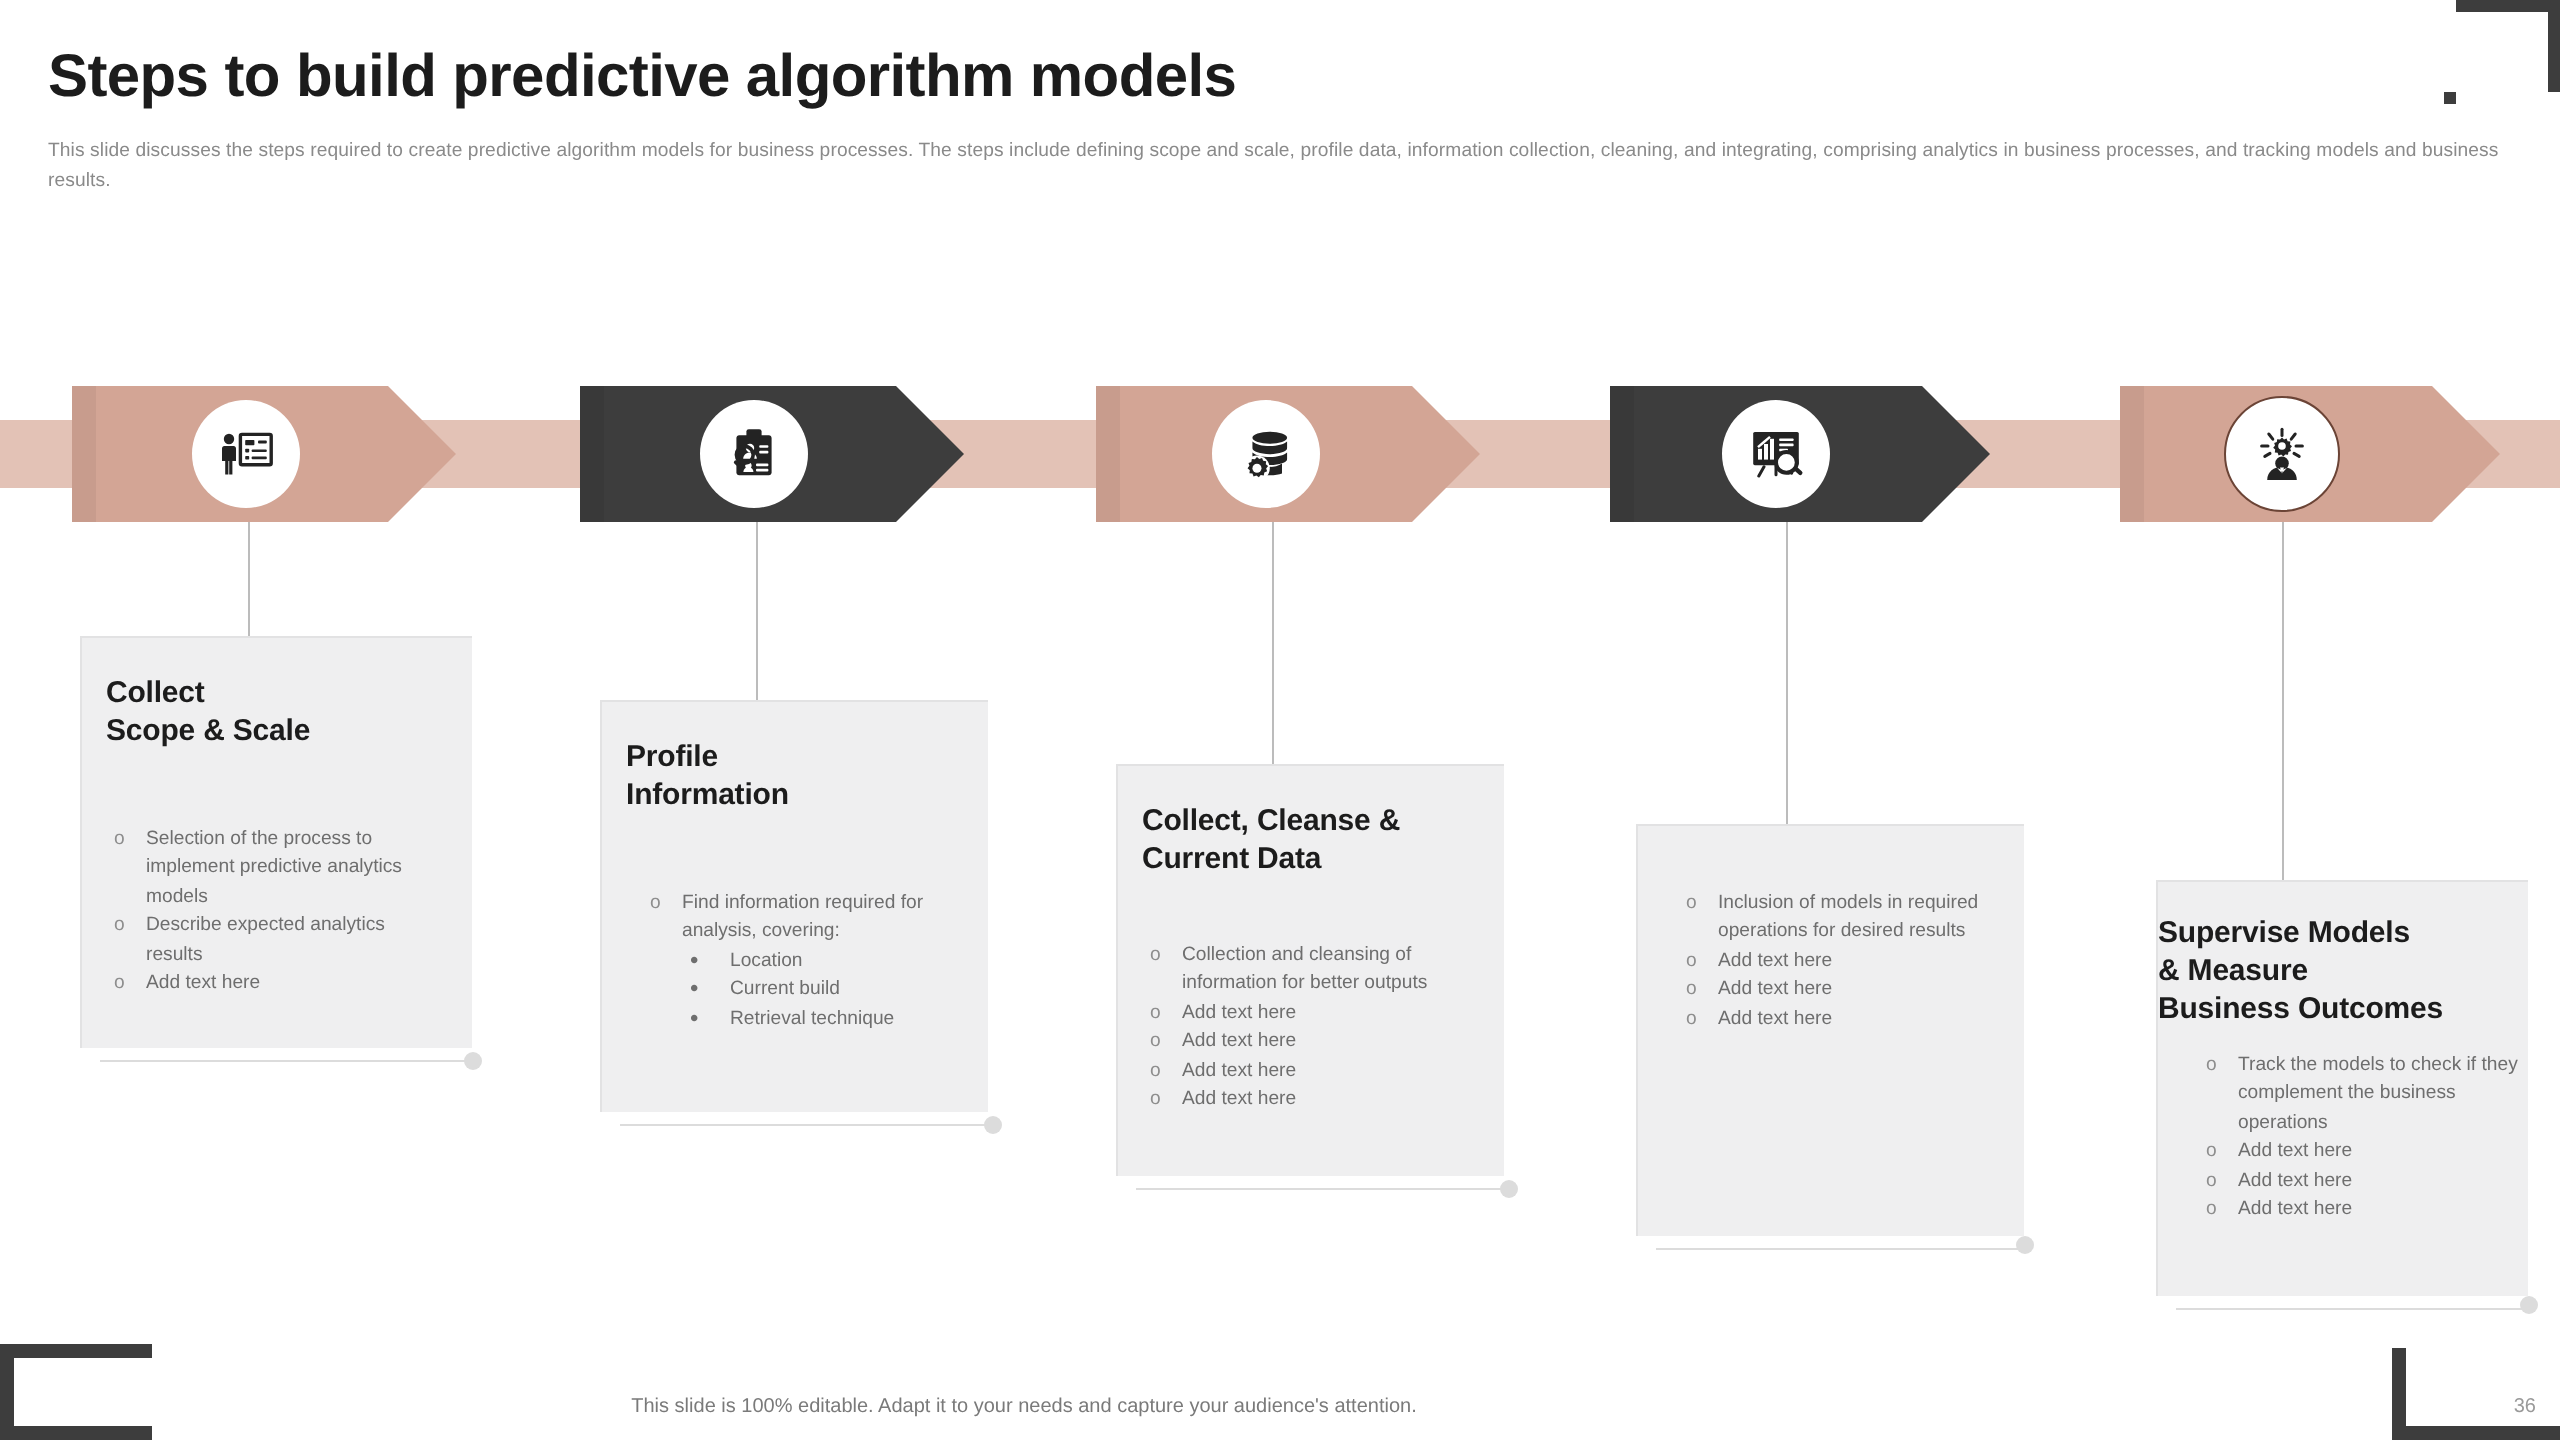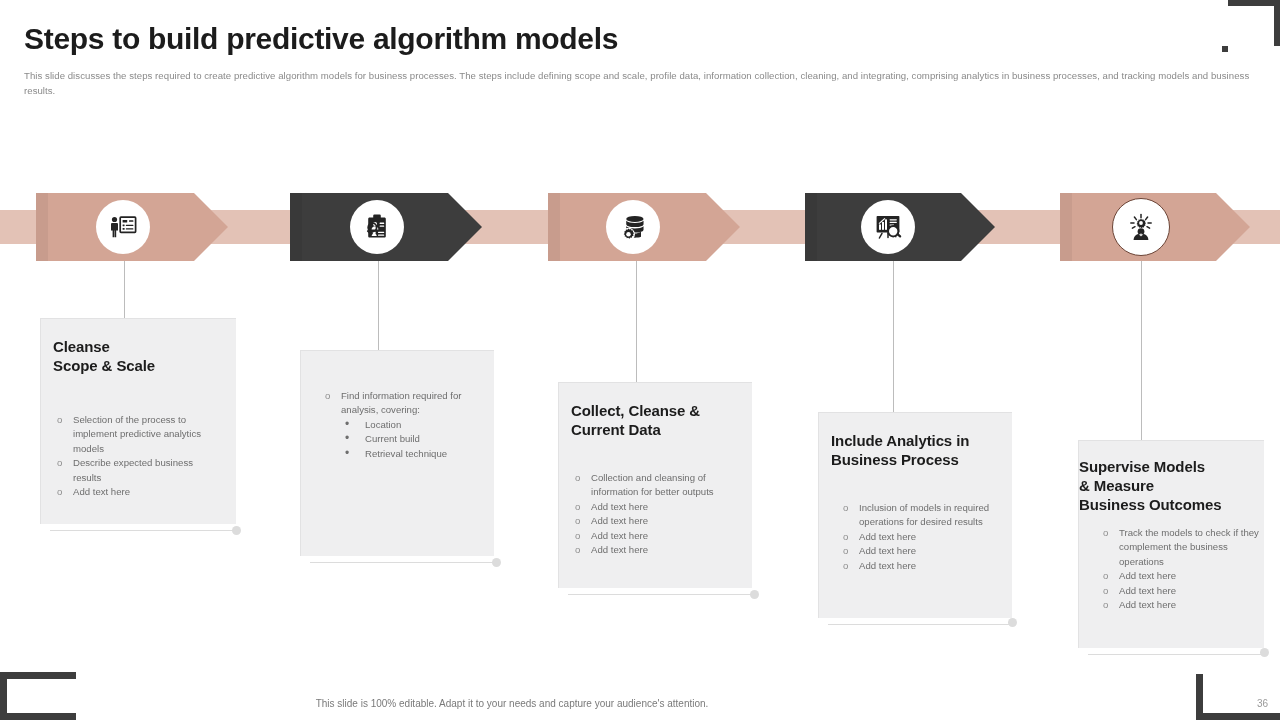--- a/index.html
+++ b/index.html
@@ -252,32 +252,32 @@
         <rect x="16.6" y="18.0" width="2.0" height="1.8" rx="0.4"></rect>
         <rect x="19.8" y="18.3" width="7.6" height="1.3" rx="0.5"></rect>
       </g>
     </svg>
   </div>
   <div class="connector" style="left:124px; top:261px; height:58px;"></div>
 
   <div class="card" style="left:40px; top:318px; width:196px; height:206px;">
     <div style="padding:18px 16px 0 12px;">
       <h3>
-        <span>Cleanse</span><br>
+        <span>Collect</span><br>
         <span>Scope &amp; Scale</span>
       </h3>
     </div>
     <ul class="bullets" style="margin-top:38px; padding:0 14px 0 10px;">
       <li>
         <span class="mk">o</span>
         <span>Selection of the process to implement predictive analytics models</span>
       </li>
       <li>
         <span class="mk">o</span>
-        <span>Describe expected business results</span>
+        <span>Describe expected analytics results</span>
       </li>
       <li>
         <span class="mk">o</span>
         <span>Add text here</span>
       </li>
     </ul>
   </div>
   <div class="card-shadow-b" style="left:50px; top:530px; width:186px;"></div>
   <div class="card-dot" style="left:232px; top:526px;"></div>
 
@@ -300,20 +300,26 @@
           <rect x="18.0" y="24.4" width="6.2" height="1.3" rx="0.5"></rect>
         </g>
         <circle cx="12.4" cy="17.4" r="4.2" fill="none" stroke="#232323" stroke-width="1.8"></circle>
         <rect x="6.6" y="21.0" width="4.6" height="2.0" rx="1" transform="rotate(42 8.9 22)"></rect>
       </g>
     </svg>
   </div>
   <div class="connector" style="left:378px; top:261px; height:90px;"></div>
 
   <div class="card" style="left:300px; top:350px; width:194px; height:206px;">
+    <div style="padding:18px 16px 0 12px;">
+      <h3>
+        <span>Profile</span><br>
+        <span>Information</span>
+      </h3>
+    </div>
     <ul class="bullets" style="margin-top:38px; padding:0 10px 0 18px;">
       <li>
         <span class="mk">o</span>
         <span>Find information required for analysis, covering:</span>
         <ul class="sublist">
           <li>
             <span class="mk2">•</span>
             <span>Location</span>
           </li>
           <li>
@@ -402,26 +408,20 @@
         </g>
         <path d="M11.0 23.4l-2.6 4.6M17.0 23.4v4.0M22.6 23.4l2.2 3.2" stroke="#232323" stroke-width="1.5" fill="none" stroke-linecap="round"></path>
         <circle cx="22.2" cy="21.2" r="5.2" fill="#ffffff" stroke="#232323" stroke-width="2.0"></circle>
         <rect x="25.6" y="24.4" width="5.0" height="2.2" rx="1.1" transform="rotate(42 28.1 25.5)"></rect>
       </g>
     </svg>
   </div>
   <div class="connector" style="left:893px; top:261px; height:152px;"></div>
 
   <div class="card" style="left:818px; top:412px; width:194px; height:206px;">
-    <div style="padding:18px 10px 0 12px;">
-      <h3>
-        <span>Include Analytics in</span><br>
-        <span>Business Process</span>
-      </h3>
-    </div>
     <ul class="bullets" style="margin-top:32px; padding:0 14px 0 18px;">
       <li>
         <span class="mk">o</span>
         <span>Inclusion of models in required operations for desired results</span>
       </li>
       <li>
         <span class="mk">o</span>
         <span>Add text here</span>
       </li>
       <li>

